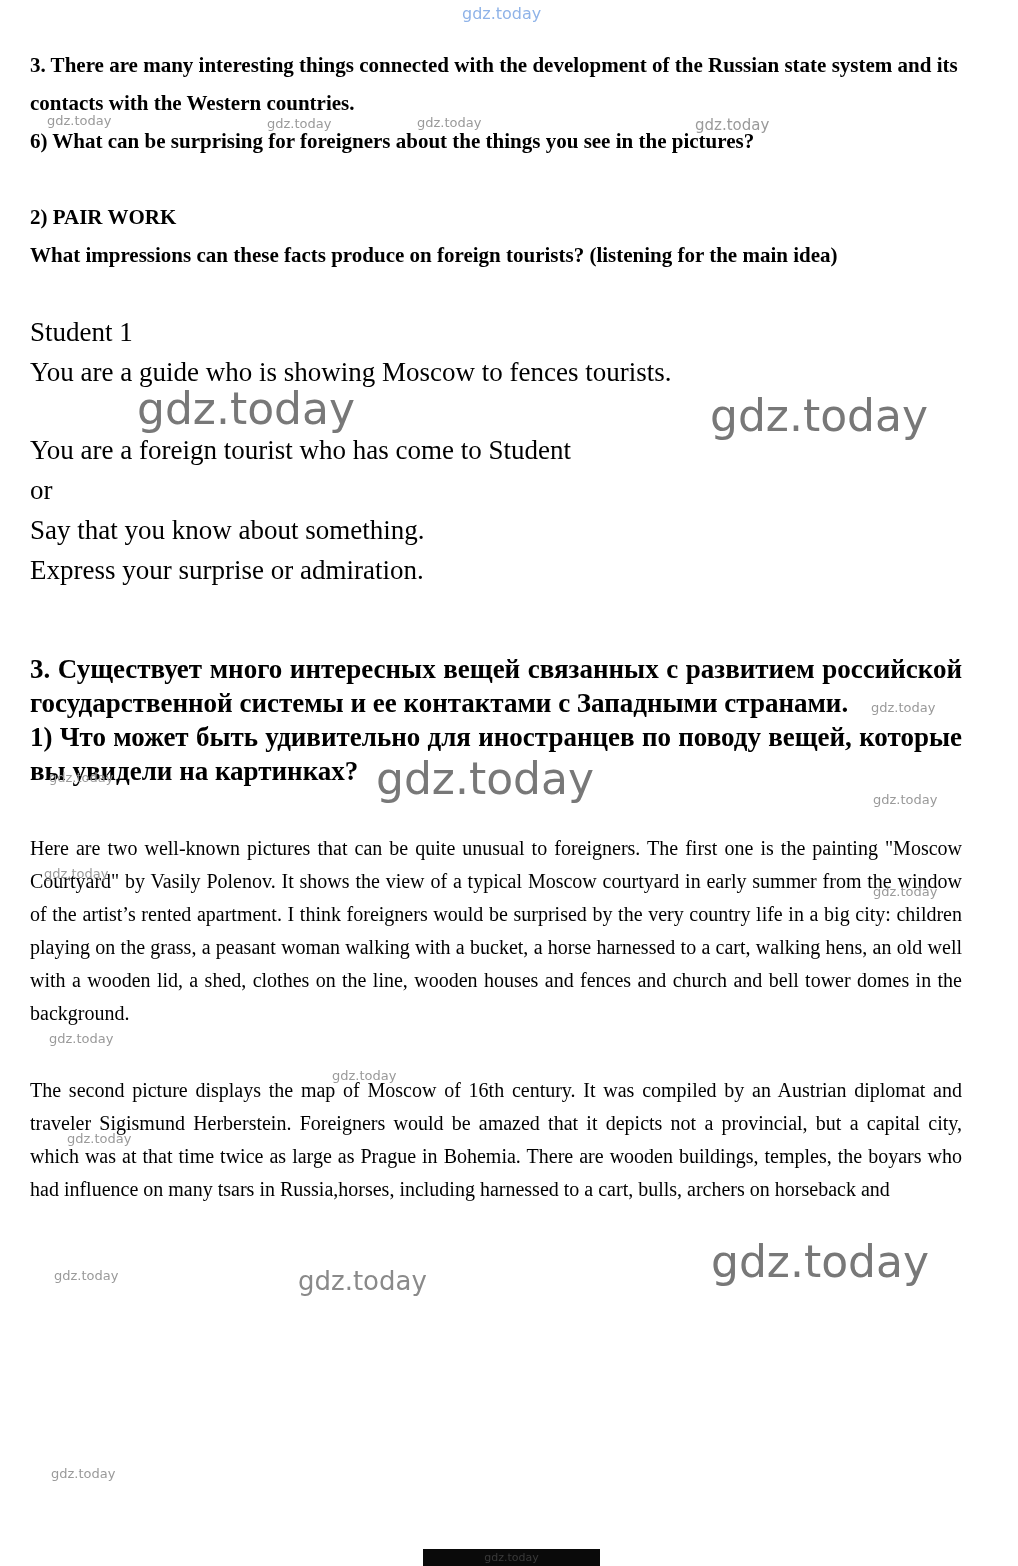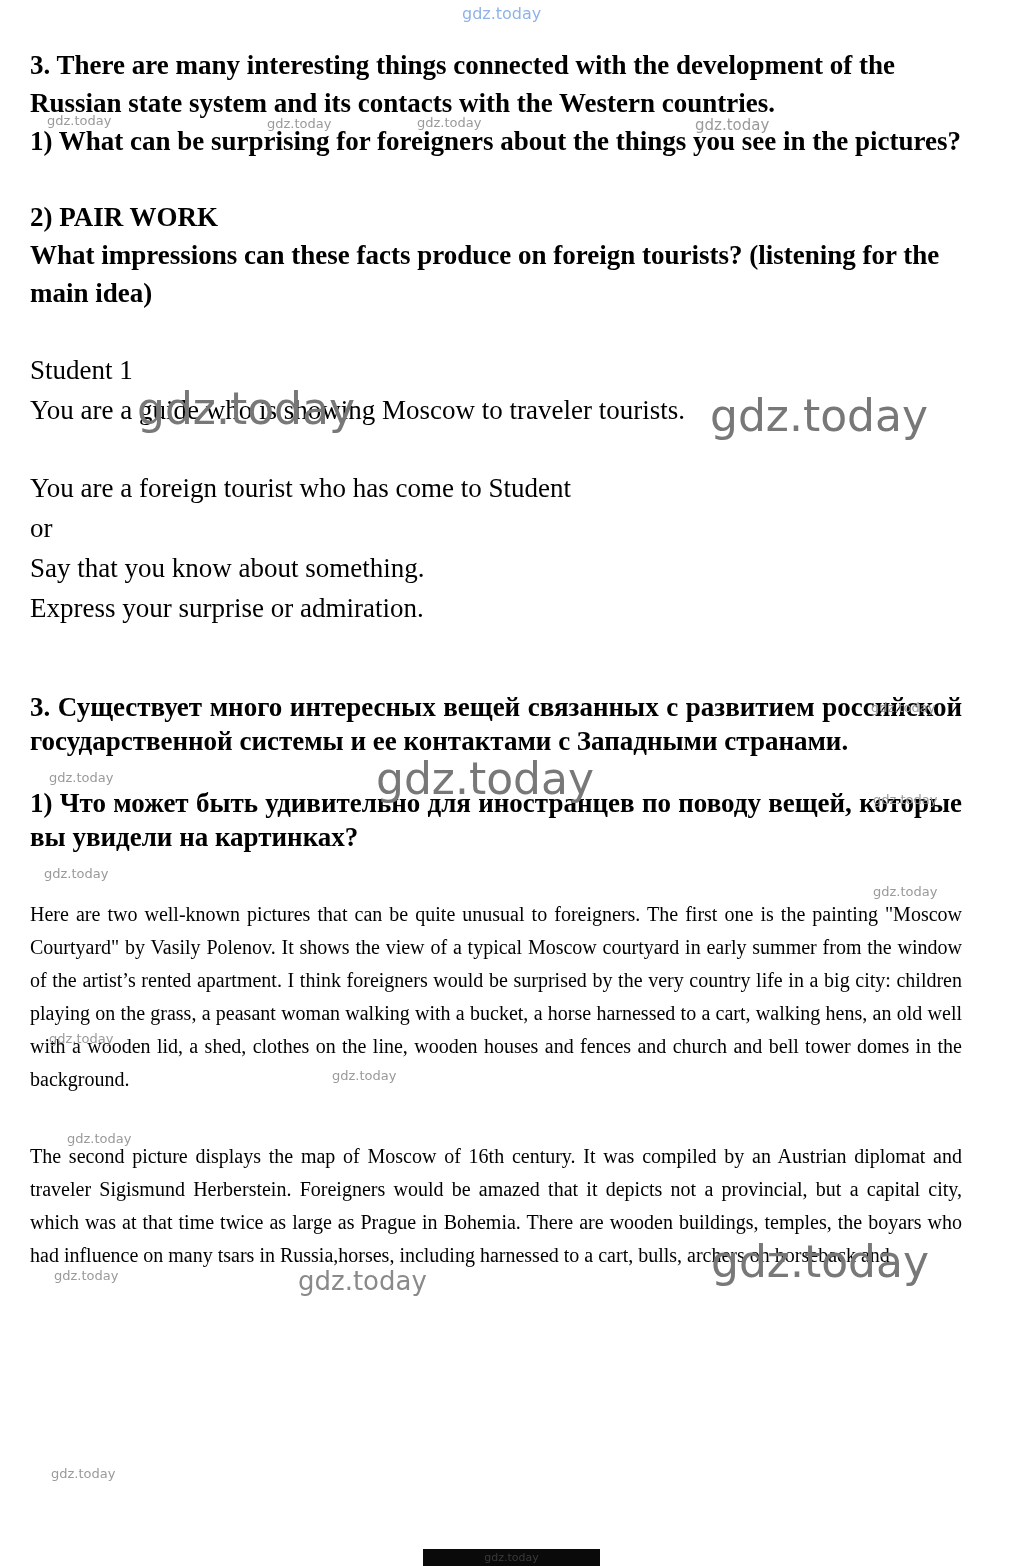--- a/index.html
+++ b/index.html
@@ -8,26 +8,26 @@
     position: relative;
     width: 1018px;
     height: 1566px;
     background: #ffffff;
     overflow: hidden;
     font-family: "Liberation Serif", "DejaVu Serif", serif;
     color: #000000;
   }
   .content { padding: 46px 56px 0 30px; }
   p { margin: 0; }
-  .h-en { font-size: 27px; line-height: 38px; font-weight: bold; }
+  .h-en { font-size: 21px; line-height: 38px; font-weight: bold; }
   .gap-top { margin-top: 38px; }
   .student-block { margin-top: 38px; }
   .student-line { font-size: 27px; line-height: 40px; font-weight: normal; }
   .ru-block { margin-top: 62px; }
-  .h-ru { font-size: 27px; line-height: 34px; font-weight: bold; text-align: justify; margin-top: 28px; }
+  .h-ru { font-size: 27px; line-height: 34px; font-weight: bold; text-align: justify; }
   .para { font-size: 20px; line-height: 33px; text-align: justify; margin-top: 44px; }
   .wm {
     position: absolute;
     font-family: "DejaVu Sans", "Liberation Sans", sans-serif;
     pointer-events: none;
     white-space: nowrap;
   }
   .wm-sm  { font-size: 13px; color: #9a9a9a; }
   .wm-md  { font-size: 26px; color: #8a8a8a; }
   .wm-lg  { font-size: 44px; color: #787878; }
@@ -48,28 +48,28 @@
   }
 </style>
 </head>
 <body>
 
 <div class="page">
 
   <div class="content">
 
     <p class="h-en">3. There are many interesting things connected with the development of the Russian state system and its contacts with the Western countries.</p>
-    <p class="h-en">1) What can be surprising for foreigners about the things you see in the pictures?</p>
+    <p class="h-en">6) What can be surprising for foreigners about the things you see in the pictures?</p>
 
     <p class="h-en gap-top">2) PAIR WORK</p>
     <p class="h-en">What impressions can these facts produce on foreign tourists? (listening for the main idea)</p>
 
     <div class="student-block">
       <p class="student-line">Student 1</p>
-      <p class="student-line">You are a guide who is showing Moscow to traveler tourists.</p>
+      <p class="student-line">You are a guide who is showing Moscow to fences tourists.</p>
     </div>
 
     <div class="student-block">
       <p class="student-line">You are a foreign tourist who has come to Student</p>
       <p class="student-line">or</p>
       <p class="student-line">Say that you know about something.</p>
       <p class="student-line">Express your surprise or admiration.</p>
     </div>
 
     <div class="ru-block">

